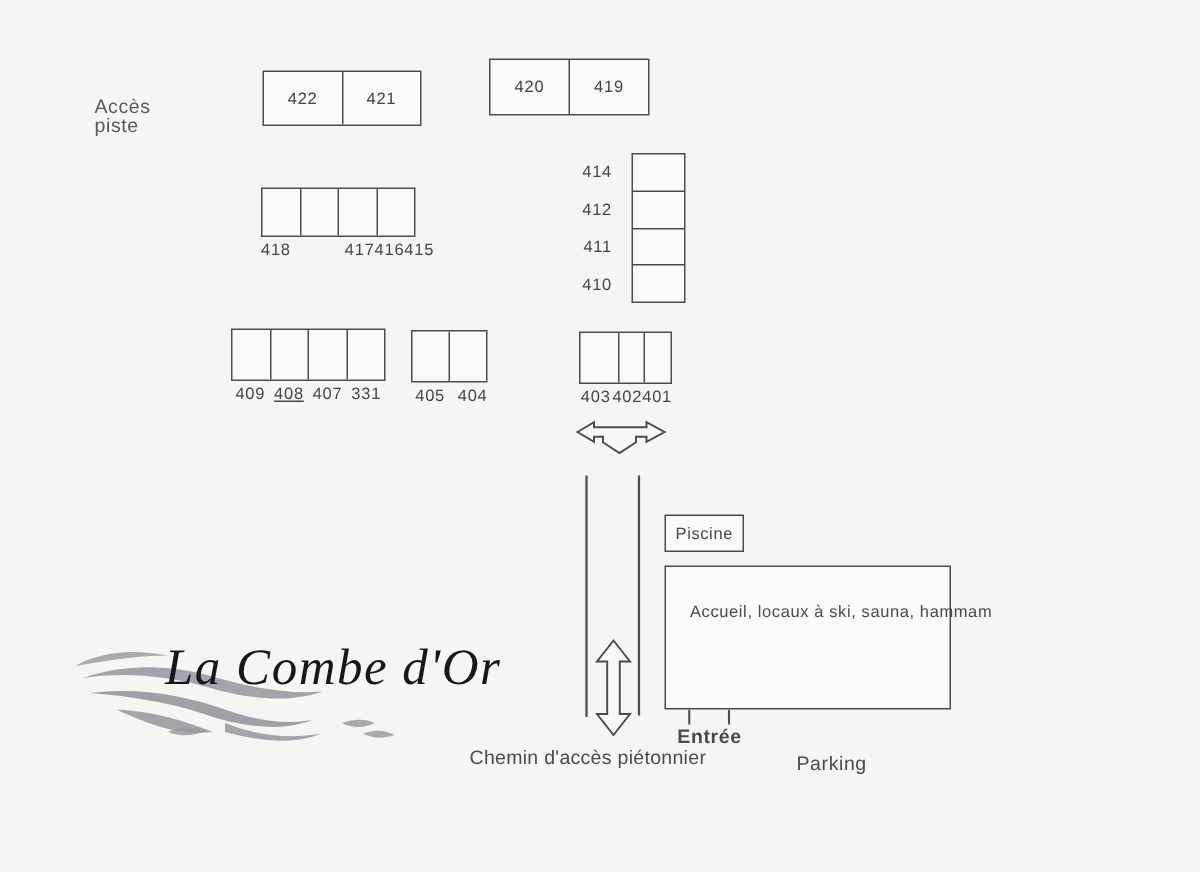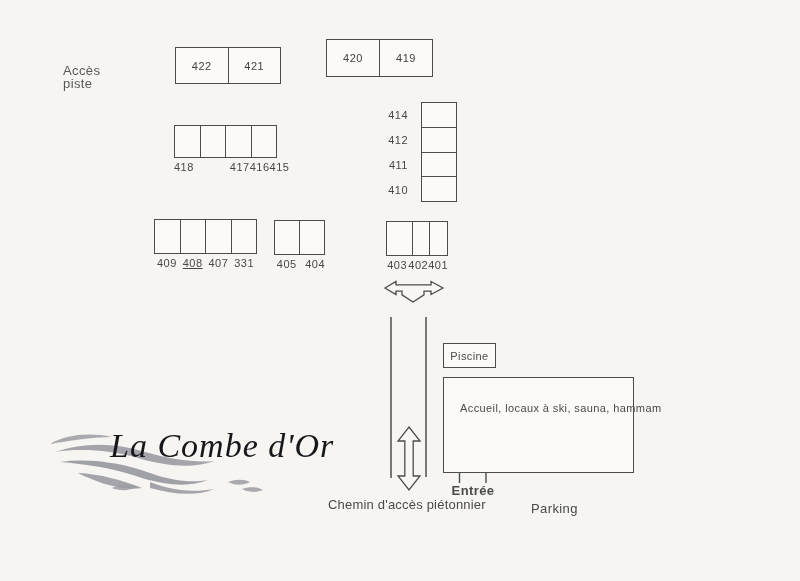--- a/index.html
+++ b/index.html
@@ -192,21 +192,21 @@
   </div>
 
   <div id="building-box" class="outline-box">
     <p class="bline">Accueil, locaux à ski, sauna, hammam</p>
   </div>
 
   <div class="lbl" style="left:450px;top:483px;width:46px;text-align:center;font-weight:bold;">Entrée</div>
 
   <div class="lbl" style="left:531px;top:501px;">Parking</div>
 
-  <div class="lbl" style="left:328px;top:497px;letter-spacing:.2px;">Chemin d'accès piétonnier</div>
+  <div class="lbl" style="left:313px;top:497px;letter-spacing:.2px;">Chemin d'accès piétonnier</div>
 
   <div id="logo">
     <svg id="logo-waves" width="222" height="72" viewBox="0 0 222 72">
       <g fill="#9b9ba2" stroke="none">
         <path d="M0,14 C15,5 38,2 62,7 C40,7 18,11 0,14 Z" fill-opacity=".85"></path>
         <path d="M5,22 C35,12 65,13 95,22 C120,29 145,33 165,31 C142,39 115,36 88,28 C60,20 30,18 5,22 Z" fill-opacity=".9"></path>
         <path d="M10,32 C40,28 72,33 100,43 C122,51 142,53 158,50 C138,58 112,55 86,46 C62,38 35,34 10,32 Z" fill-opacity=".95"></path>
         <path d="M28,43 C50,44 72,50 92,58 C76,60 58,56 44,50 C37,47 31,45 28,43 Z" fill-opacity=".9"></path>
         <path d="M62,58 C70,54 80,54 88,57 C79,61 69,61 62,58 Z" fill-opacity=".85"></path>
         <path d="M100,52 C120,60 142,63 164,59 C146,67 122,64 100,58 Z" fill-opacity=".9"></path>

